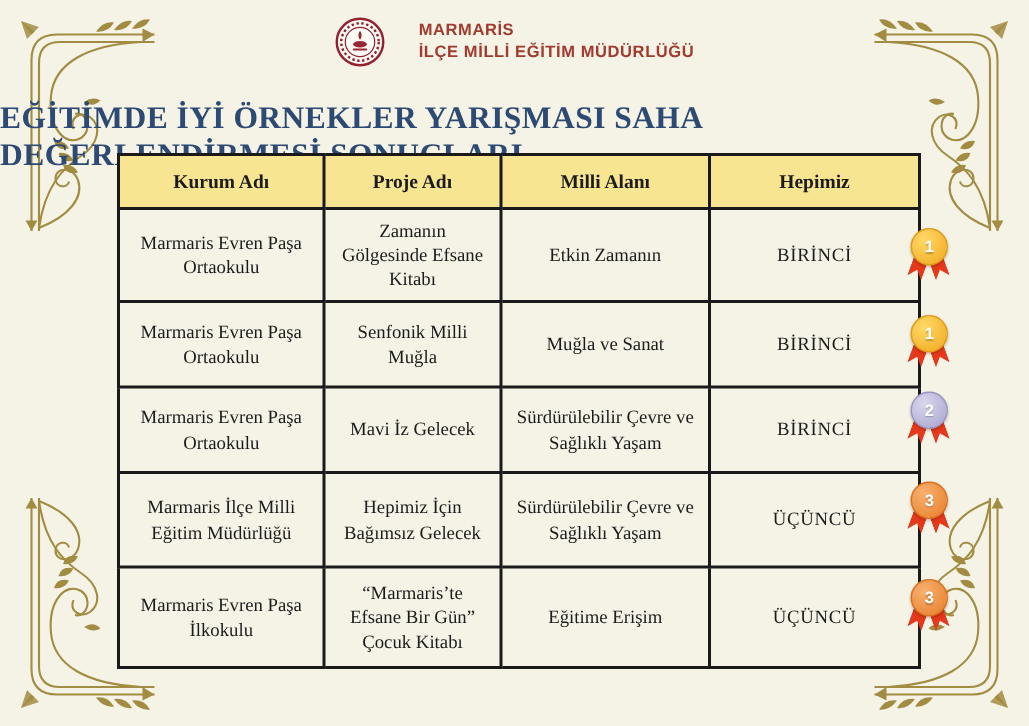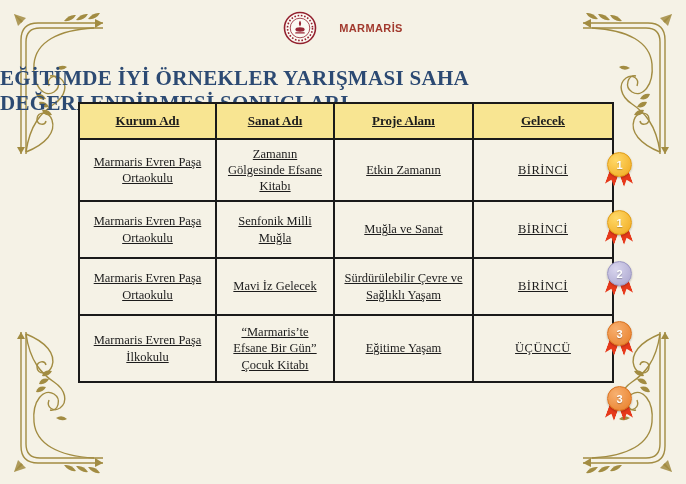--- a/index.html
+++ b/index.html
@@ -42,21 +42,21 @@
   
   table.results {
     position: absolute; left: 78px; top: 102px;
     width: 534px; border-collapse: collapse;
     table-layout: fixed;
   }
   table.results td, table.results th {
     border: 2px solid #1a1a1a;
     text-align: center; vertical-align: middle;
     padding: 2px 2px;
-    font-size: 12.5px; color: #1c1c1c; text-decoration: underline;
+    font-size: 12.5px; color: #1c1c1c;
   }
   table.results th {
     background: #f8e592;
     font-size: 13px; font-weight: bold;
     height: 30px;
   }
   table.results tr.r1 td { height: 56px; }
   table.results tr.r2 td { height: 51px; }
   table.results tr.r3 td { height: 51px; }
   table.results tr.r4 td { height: 57px; }
@@ -140,38 +140,39 @@
       <circle cx="17" cy="17" r="12.5" fill="none" stroke="#93212e" stroke-width="1.6" stroke-dasharray="1.6 1.7"></circle>
       <circle cx="17" cy="17" r="9.8" fill="none" stroke="#93212e" stroke-width=".8"></circle>
       <g fill="#982736">
         <path d="M17 9.5 q2.2 3 0 6 q-2.2 -3 0 -6z"></path>
         <ellipse cx="17" cy="18.5" rx="4.6" ry="2.2"></ellipse>
         <rect x="12.2" y="21.3" width="9.6" height="1.3" rx=".6"></rect>
       </g>
     </svg>
     <div class="org-text">
       <div>MARMARİS</div>
+      <div>İLÇE MİLLİ EĞİTİM MÜDÜRLÜĞÜ</div>
     </div>
   </div>
 
   <div class="page-title">EĞİTİMDE İYİ ÖRNEKLER YARIŞMASI SAHA DEĞERLENDİRMESİ SONUÇLARI</div>
 
   <table class="results">
     <colgroup>
         <col style="width:137px">
         <col style="width:118px">
         <col style="width:139px">
         <col style="width:140px">
       </colgroup>
     <tbody>
         <tr>
       <th>Kurum Adı</th>
-      <th>Sanat Adı</th>
-      <th>Proje Alanı</th>
-      <th>Gelecek</th>
+      <th>Proje Adı</th>
+      <th>Milli Alanı</th>
+      <th>Hepimiz</th>
     </tr>
     <tr class="r1">
       <td class="cell">Marmaris Evren Paşa
 Ortaokulu</td>
       <td class="cell">Zamanın
 Gölgesinde Efsane
 Kitabı</td>
       <td class="cell">Etkin Zamanın</td>
       <td class="cell derece">BİRİNCİ</td>
     </tr>
@@ -184,27 +185,36 @@
       <td class="cell derece">BİRİNCİ</td>
     </tr>
     <tr class="r3">
       <td class="cell">Marmaris Evren Paşa
 Ortaokulu</td>
       <td class="cell">Mavi İz Gelecek</td>
       <td class="cell">Sürdürülebilir Çevre ve
 Sağlıklı Yaşam</td>
       <td class="cell derece">BİRİNCİ</td>
     </tr>
+    <tr class="r4">
+      <td class="cell">Marmaris İlçe Milli
+Eğitim Müdürlüğü</td>
+      <td class="cell">Hepimiz İçin
+Bağımsız Gelecek</td>
+      <td class="cell">Sürdürülebilir Çevre ve
+Sağlıklı Yaşam</td>
+      <td class="cell derece">ÜÇÜNCÜ</td>
+    </tr>
     <tr class="r5">
       <td class="cell">Marmaris Evren Paşa
 İlkokulu</td>
       <td class="cell">“Marmaris’te
 Efsane Bir Gün”
 Çocuk Kitabı</td>
-      <td class="cell">Eğitime Yaşam</td>
+      <td class="cell">Eğitime Erişim</td>
       <td class="cell derece">ÜÇÜNCÜ</td>
     </tr>
   </tbody>
     </table>
 
   <div class="medal m1 gold">
     <span class="rib l"></span>
       <span class="rib r"></span>
     <span class="circ">1</span>
   </div>

